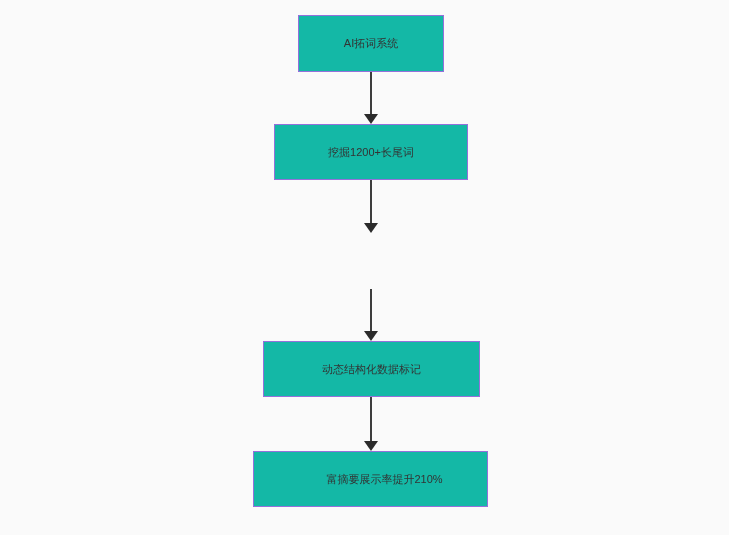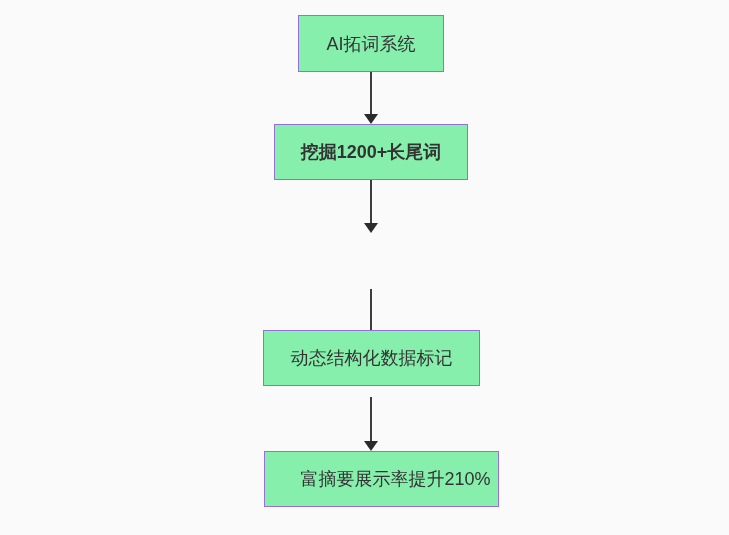--- a/index.html
+++ b/index.html
@@ -13,36 +13,36 @@
   }
   .canvas {
     position: relative;
     width: 729px;
     height: 535px;
     background: #fafafa;
   }
   .flow-node {
     position: absolute;
     box-sizing: border-box;
-    background: #86efac;
+    background: #14b8a6;
     border: 1px solid #9370db;
     color: #333333;
-    font-size: 18px;
+    font-size: 11px;
     line-height: 1;
     display: flex;
     align-items: center;
     justify-content: center;
     text-align: center;
     white-space: nowrap;
   }
   .node1 { left: 298px; top: 15px;  width: 146px; height: 57px; }
-  .node2 { left: 274px; top: 124px; width: 194px; height: 56px; font-weight: bold; }
+  .node2 { left: 274px; top: 124px; width: 194px; height: 56px; }
   .node3 { left: 261px; top: 233px; width: 222px; height: 56px; }
-  .node4 { left: 263px; top: 330px; width: 217px; height: 56px; }
-  .node5 { left: 264px; top: 451px; width: 235px; height: 56px; padding-left: 28px; }
+  .node4 { left: 263px; top: 341px; width: 217px; height: 56px; }
+  .node5 { left: 253px; top: 451px; width: 235px; height: 56px; padding-left: 28px; }
 
   .flow-arrow {
     position: absolute;
     width: 14px;
     display: flex;
     flex-direction: column;
     align-items: center;
   }
   .arrow-line {
     width: 2px;

